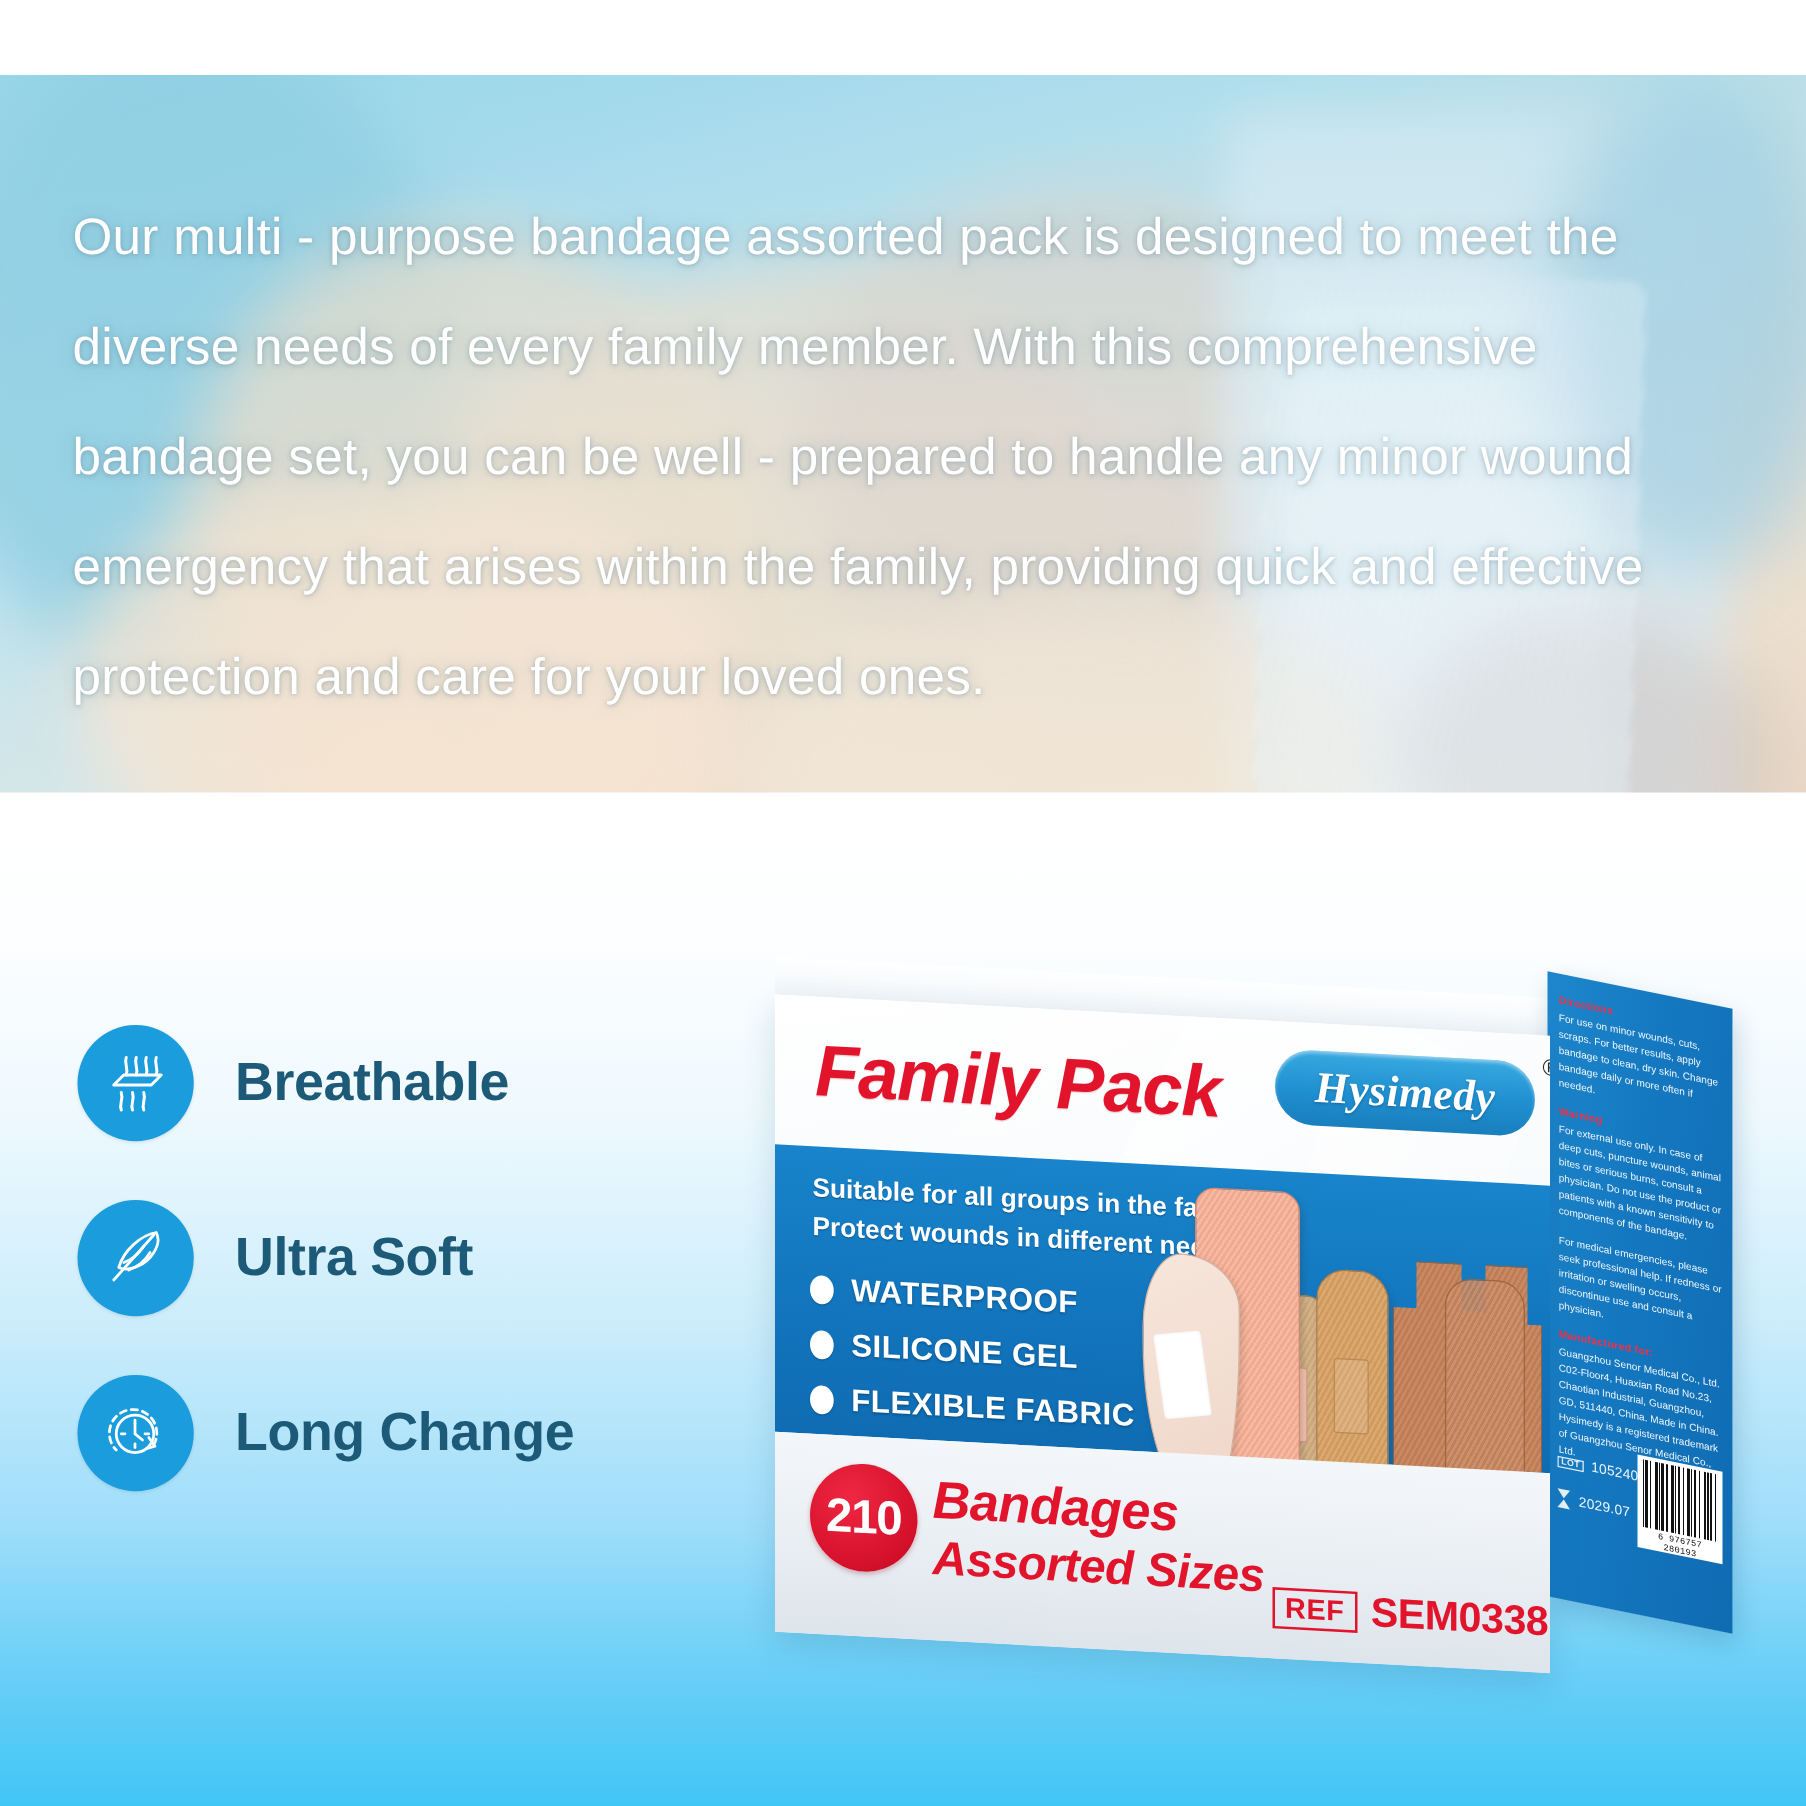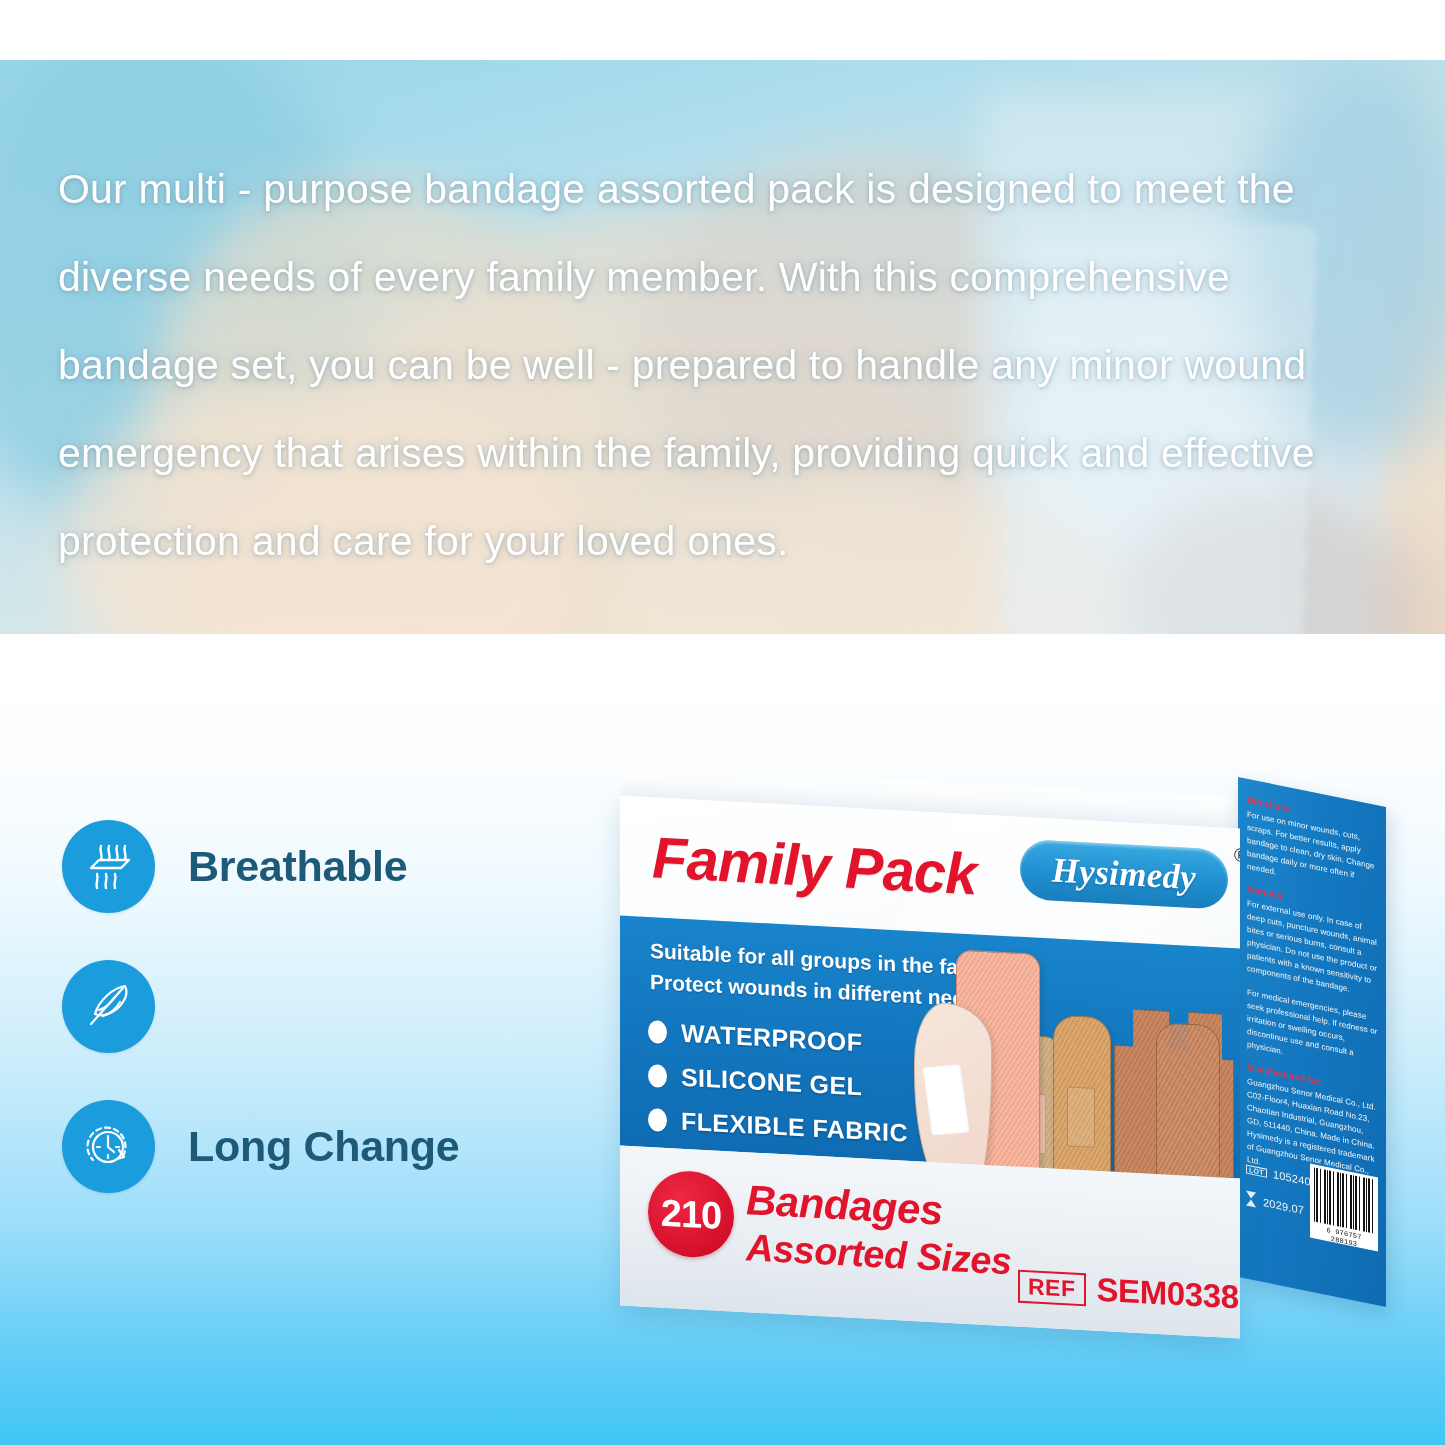--- a/index.html
+++ b/index.html
@@ -248,20 +248,21 @@
 
       <div class="feat">
         <span class="feat-icon">
           <svg width="60" height="60" viewBox="0 0 60 60" fill="none" stroke="#ffffff" stroke-width="2.2" stroke-linecap="round" stroke-linejoin="round">
             <path d="M46 10 C34 12 20 24 16 38 C24 42 38 36 44 26 C48 20 48 14 46 10 Z"></path>
             <path d="M44 12 L12 48"></path>
             <path d="M20 34 C26 32 32 27 36 21"></path>
             <path d="M24 40 C30 38 37 33 41 26"></path>
           </svg>
         </span>
+        <span class="feat-label">Ultra Soft</span>
       </div>
 
 
       <div class="feat">
         <span class="feat-icon">
           <svg width="60" height="60" viewBox="0 0 60 60" fill="none" stroke="#ffffff" stroke-width="2.2" stroke-linecap="round">
             <circle cx="29" cy="31" r="15"></circle>
             <path d="M29 23 V31 L35 36"></path>
             <path d="M29 20 V23 M40 31 H37 M29 42 V39 M18 31 H21"></path>
             <path d="M44 40 A19 19 0 1 0 14 44" stroke-dasharray="5 4"></path>

